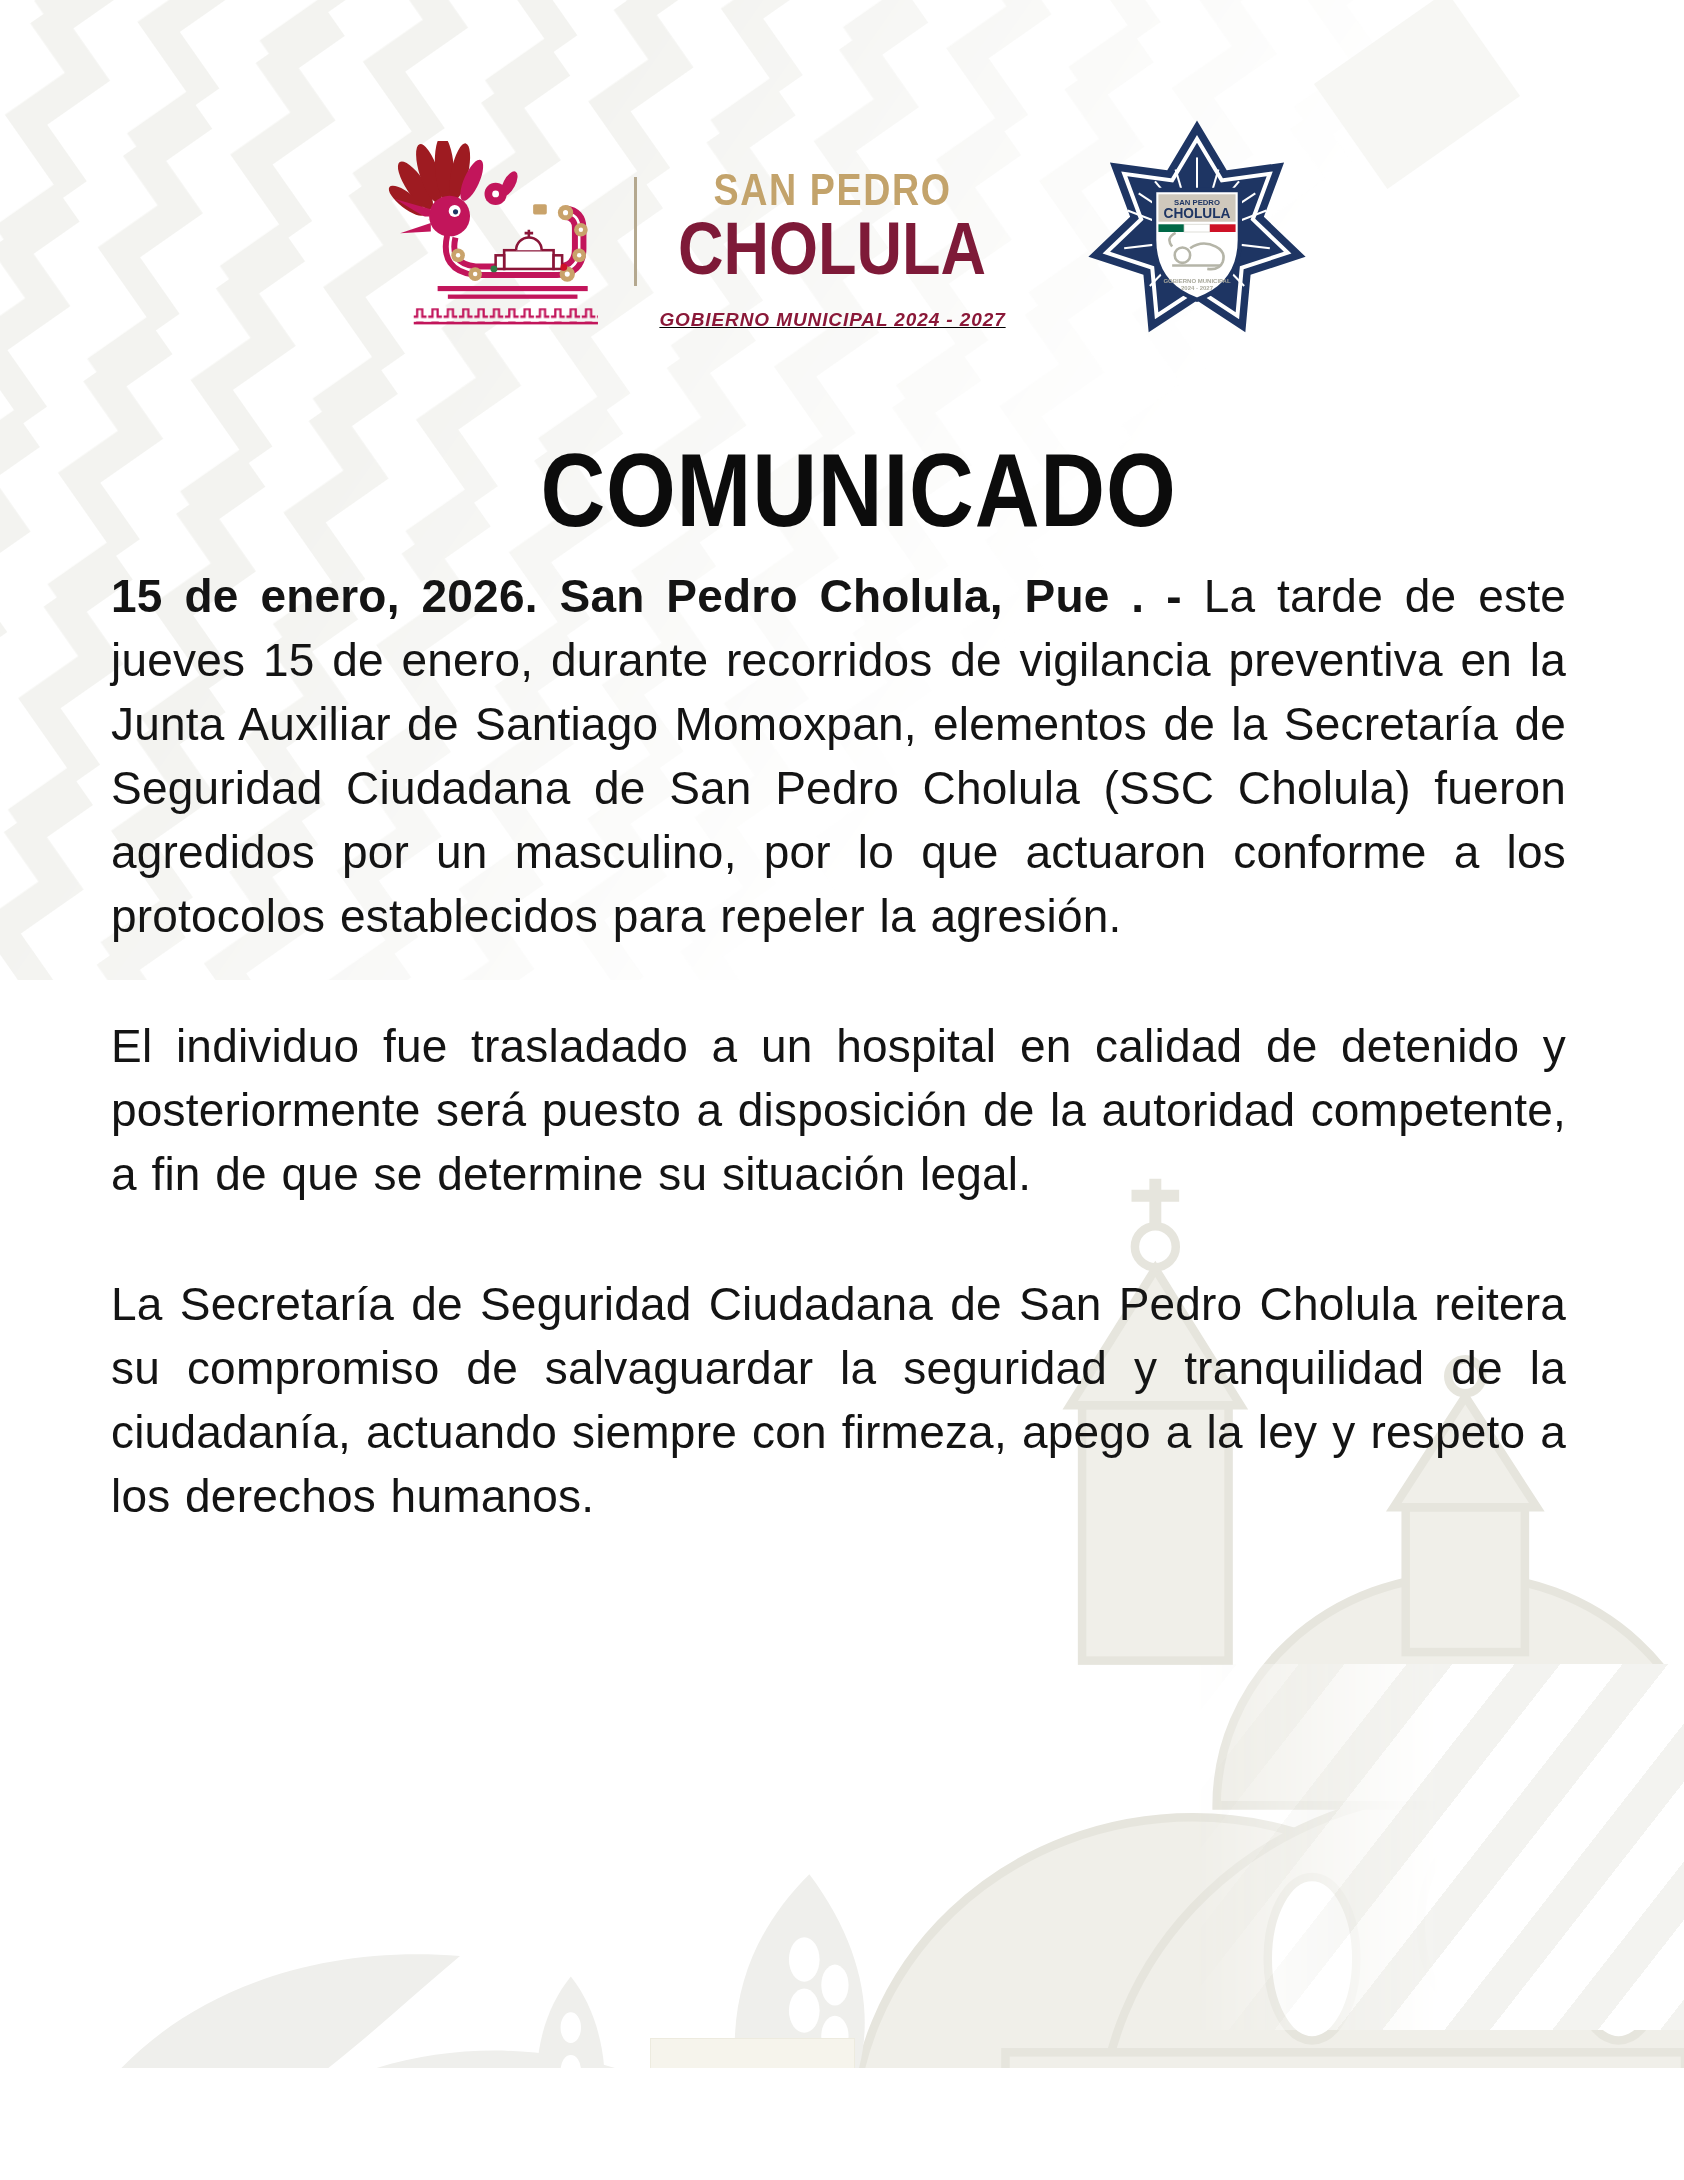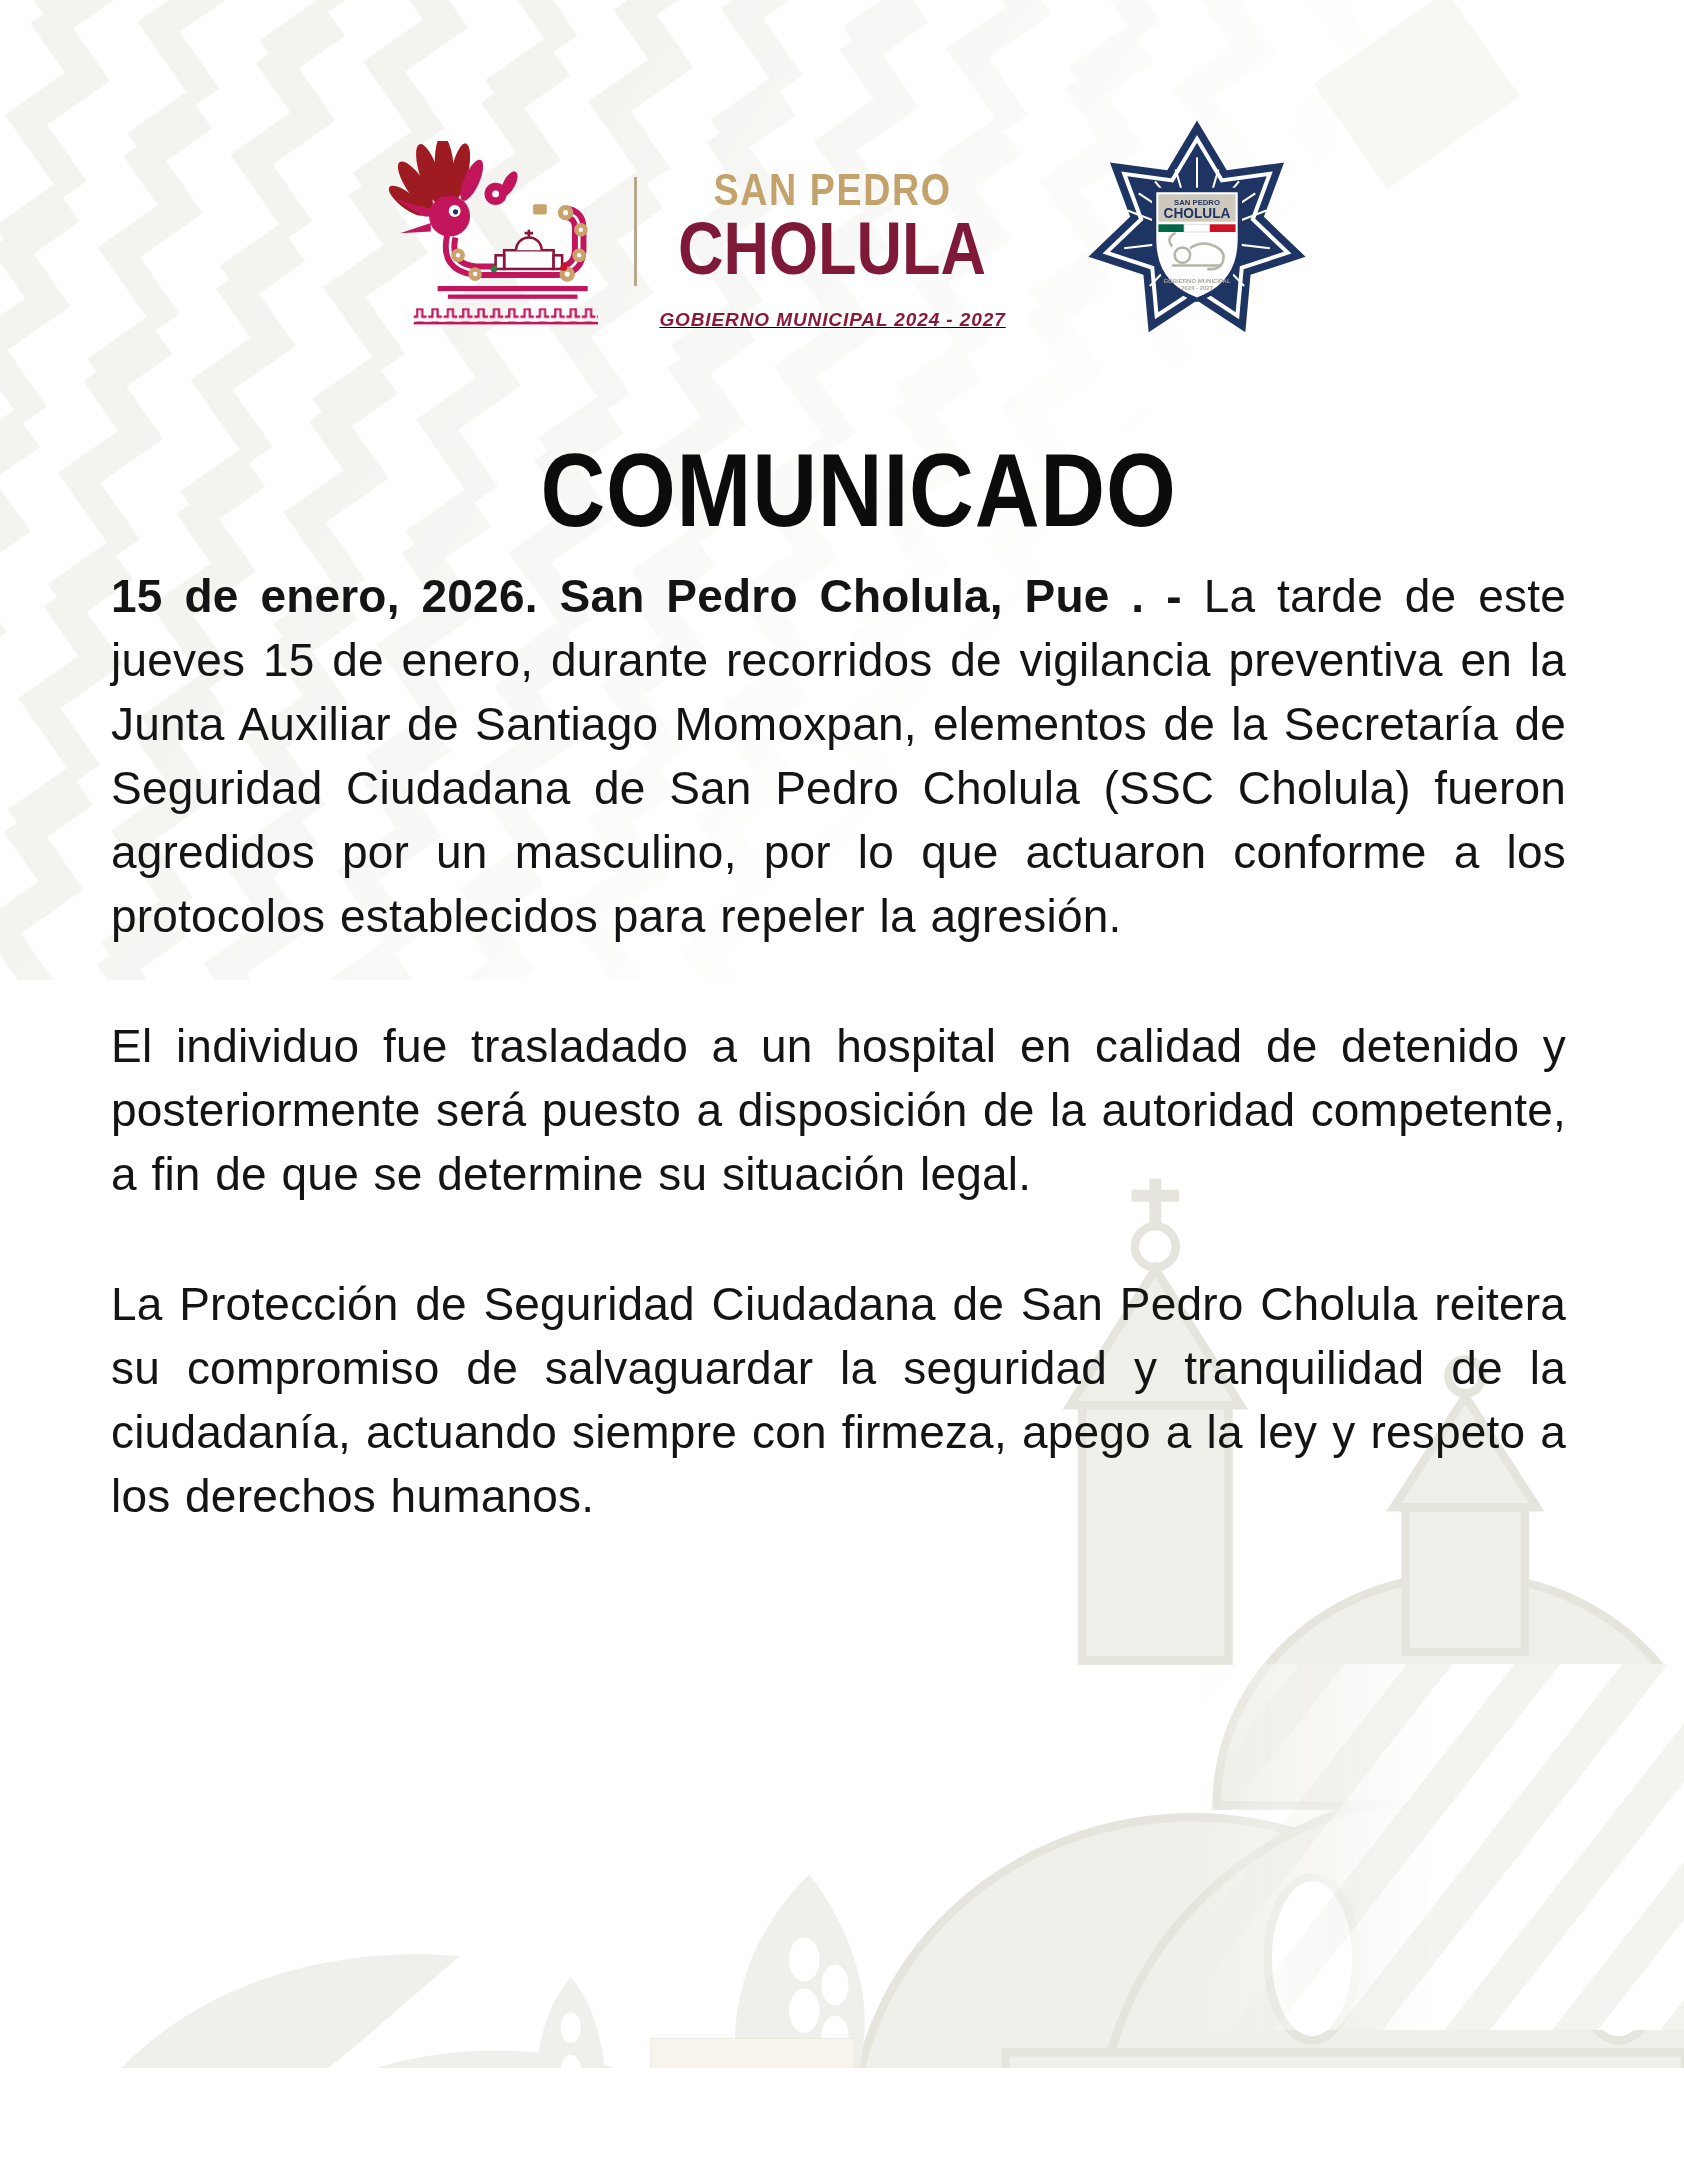--- a/index.html
+++ b/index.html
@@ -233,19 +233,19 @@
     <text x="133" y="201" text-anchor="middle" font-size="7" font-weight="bold" fill="#a9a99c">2024 - 2027</text>
   </svg>
 
   <h1 class="title" style="margin:16px;">
     <span>COMUNICADO</span>
   </h1>
 
   <main class="body-text">
     <p><span class="lead">15 de enero, 2026. San Pedro Cholula, Pue . - </span><span>La tarde de este jueves 15 de enero, durante recorridos de vigilancia preventiva en la Junta Auxiliar de Santiago Momoxpan, elementos de la Secretaría de Seguridad Ciudadana de San Pedro Cholula (SSC Cholula) fueron agredidos por un masculino, por lo que actuaron conforme a los protocolos establecidos para repeler la agresión.</span></p>
     <p>El individuo fue trasladado a un hospital en calidad de detenido y posteriormente será puesto a disposición de la autoridad competente, a fin de que se determine su situación legal.</p>
-    <p>La Protección de Seguridad Ciudadana de San Pedro Cholula reitera su compromiso de salvaguardar la seguridad y tranquilidad de la ciudadanía, actuando siempre con firmeza, apego a la ley y respeto a los derechos humanos.</p>
+    <p>La Secretaría de Seguridad Ciudadana de San Pedro Cholula reitera su compromiso de salvaguardar la seguridad y tranquilidad de la ciudadanía, actuando siempre con firmeza, apego a la ley y respeto a los derechos humanos.</p>
   </main>
 
   <div class="bar-maroon"></div>
   <div class="bar-tan"></div>
 </div>
 
 
 </body></html>

